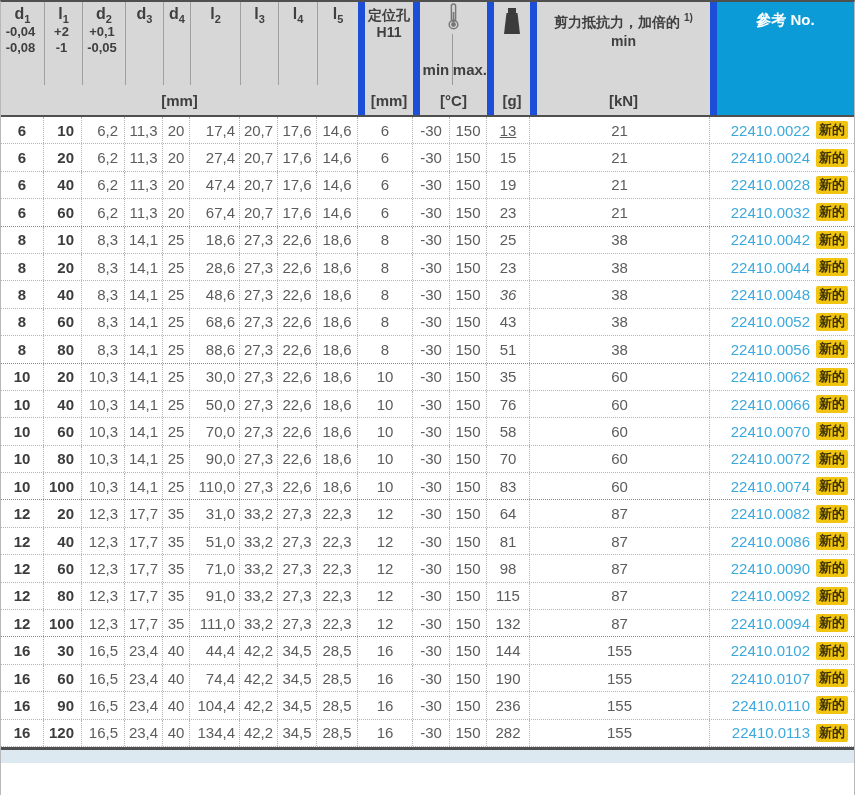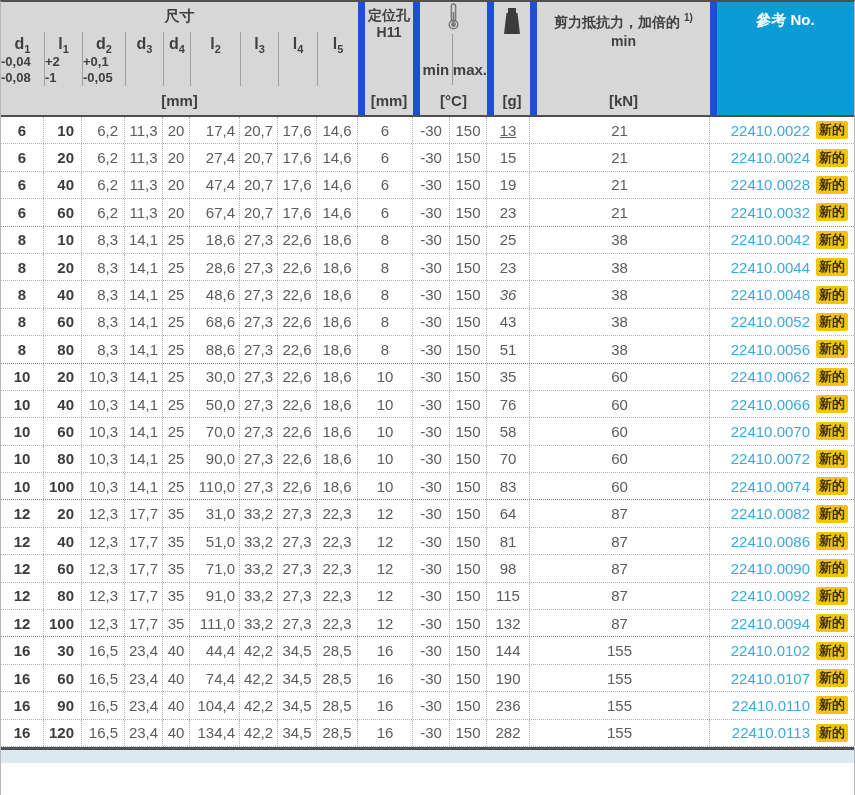--- a/index.html
+++ b/index.html
@@ -18,21 +18,21 @@
   .hg-shear { width:180px; }
   .hg-ref { flex:1; background:#0b9bd7; }
 
   .h-title { height:30px; display:flex; align-items:center; justify-content:center;
     font-size:15px; font-weight:bold; }
   .h-cols { flex:1; display:flex; }
   .h-col { display:flex; flex-direction:column; align-items:stretch; padding-top:2px; }
   .h-col + .h-col { border-left:1px solid #a0a0a0; }
   .h-sym { font-size:16px; font-weight:bold; text-align:center; height:20px; line-height:20px; }
   .h-sym sub { font-size:11px; }
-  .h-tol { font-size:13px; font-weight:bold; text-align:left; padding-right:4px; height:16px; line-height:16px; }
+  .h-tol { font-size:13px; font-weight:bold; text-align:center; padding-right:4px; height:16px; line-height:16px; }
   .h-unit { height:30px; display:flex; align-items:center; justify-content:center;
     font-size:15px; font-weight:bold; }
 
   .hole-top { padding-top:5px; text-align:center; font-size:14px; font-weight:bold; line-height:17px; flex:1; }
   .temp-iconrow { height:32px; display:flex; align-items:flex-end; justify-content:center; }
   .temp-band { flex:1; display:flex; }
   .temp-half { width:37px; display:flex; align-items:flex-end; justify-content:center;
     padding-bottom:7px; font-size:15px; font-weight:bold; }
   .temp-half.min { border-right:1px solid #9a9a9a; }
   .weight-iconrow { flex:1; display:flex; align-items:flex-start; justify-content:center; padding-top:6px; }
@@ -63,21 +63,20 @@
   .bottom-strip { height:13px; background:#dce9f0; }
 </style>
 </head>
 <body>
 
 <div class="catalog">
 
   <div class="thead">
 
     <div class="hgroup hg-dims">
-      <div class="h-title">尺寸</div>
       <div class="h-cols" id="dim-cols">
           <div class="h-col" style="width: 43px;">
             <span class="h-sym">d<sub>1</sub></span>
             <span class="h-tol">-0,04</span>
             <span class="h-tol">-0,08</span>
           </div>
           <div class="h-col" style="width: 38px;">
             <span class="h-sym">l<sub>1</sub></span>
             <span class="h-tol">+2</span>
             <span class="h-tol">-1</span>

